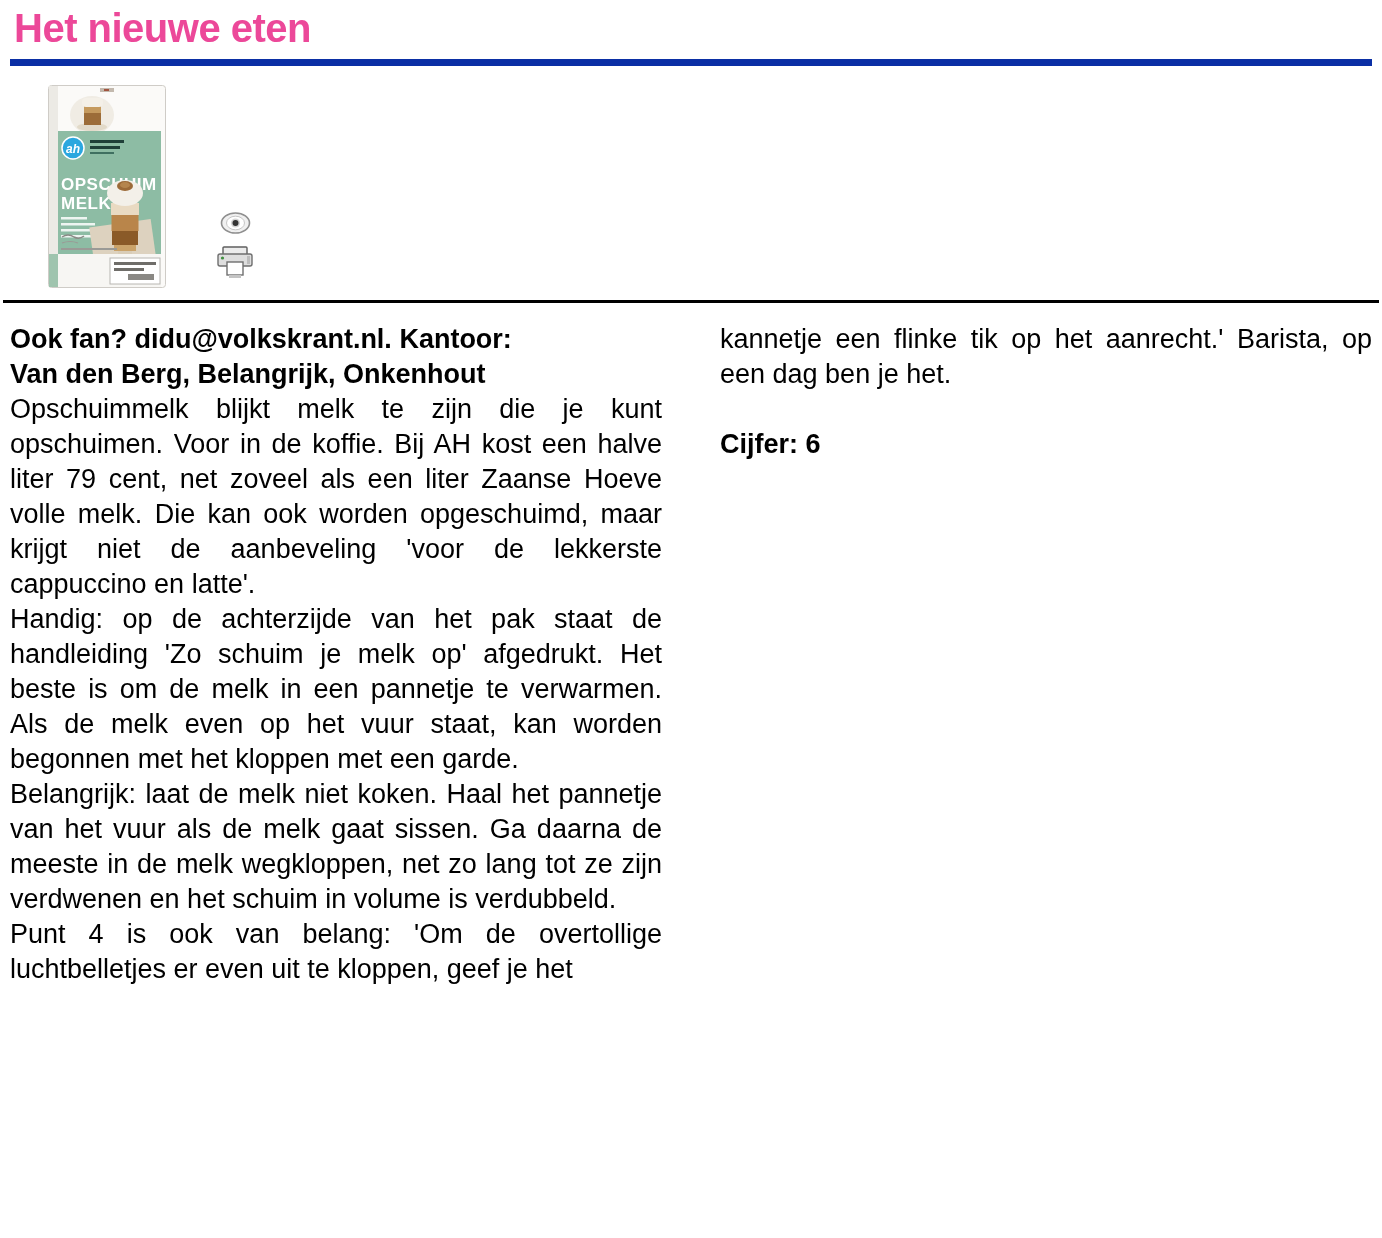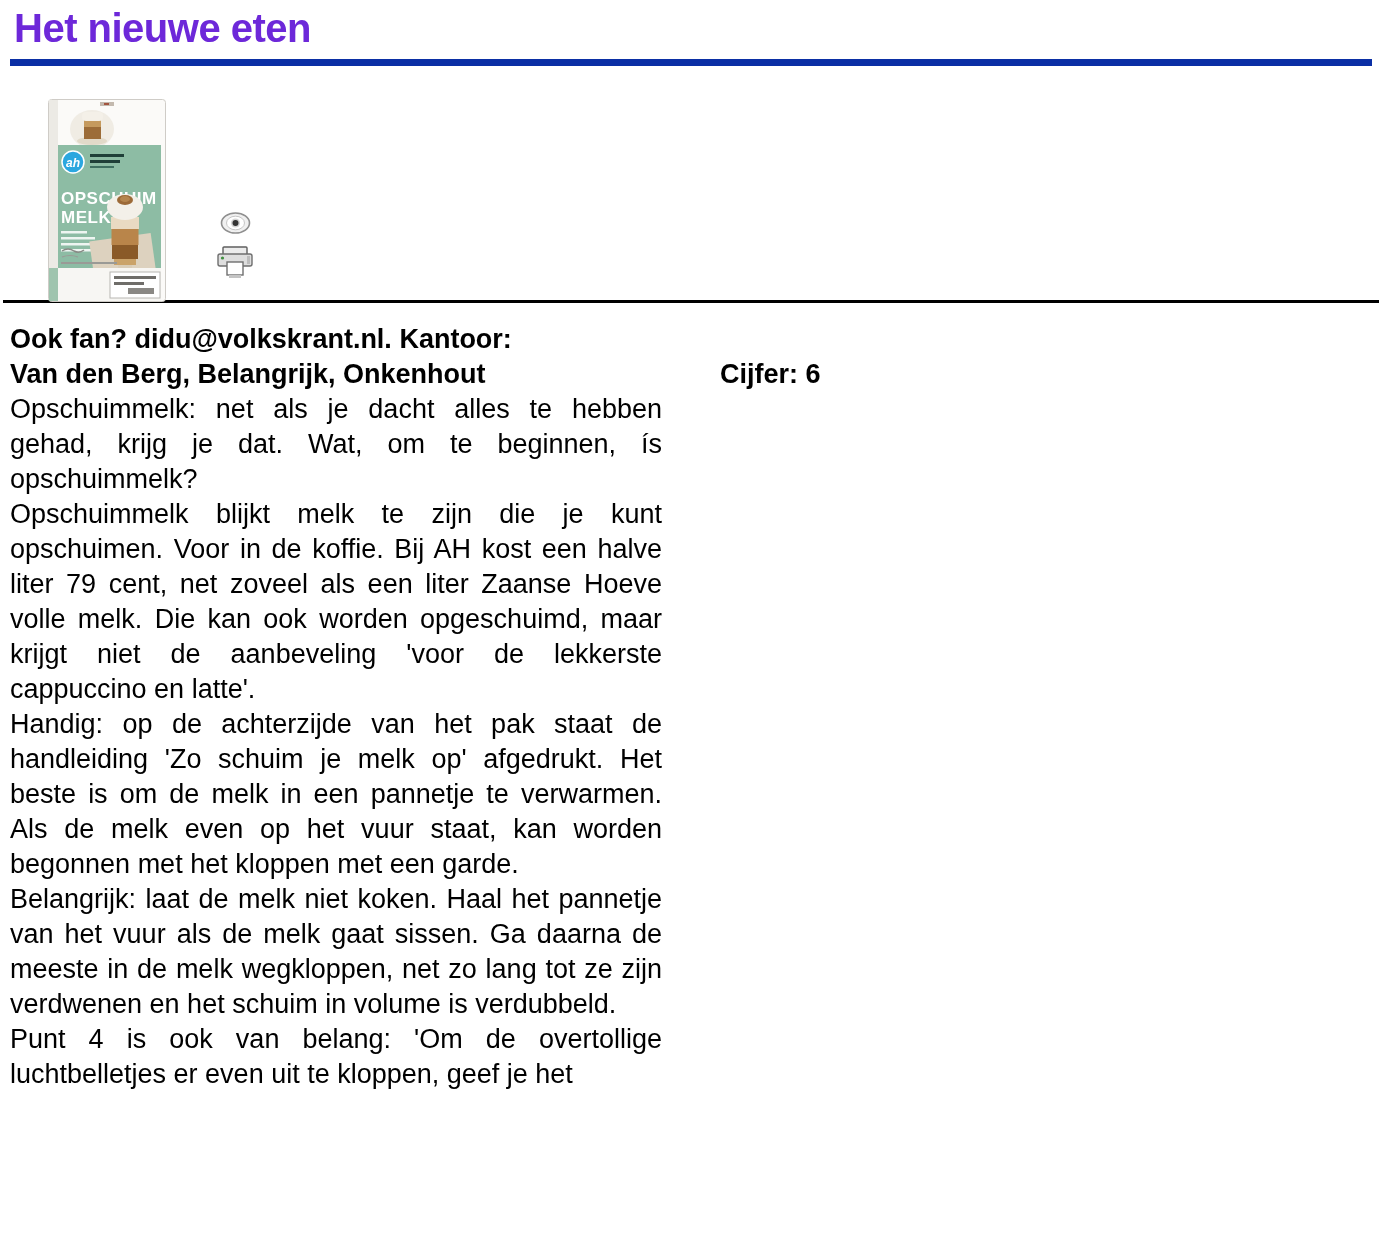--- a/index.html
+++ b/index.html
@@ -6,27 +6,27 @@
   body {
     width: 1382px; height: 1238px; overflow: hidden;
     font-family: "Liberation Sans", "DejaVu Sans", sans-serif;
     color: #000;
   }
   .page { padding: 0 10px; }
 
   
   .page-title {
     font-size: 40px; font-weight: 700; letter-spacing: -0.5px;
-    color: #6d28d9; margin: 6px 0 9px 4px; line-height: 1.1;
+    color: #ec4899; margin: 6px 0 9px 4px; line-height: 1.1;
   }
   .blue-rule { height: 7px; background: #0b2fa5; margin: 0; }
 
   
   .media-row { position: relative; height: 203px; margin: 19px 0 0 38px; }
-  .carton { position: absolute; left: 0; top: 14px; width: 118px; height: 217px; cursor: pointer; }
+  .carton { position: absolute; left: 0; top: 0; width: 118px; height: 217px; cursor: pointer; }
   .icon-btn {
     position: absolute; background: none; border: none; padding: 0; margin: 0; cursor: pointer; line-height: 0;
   }
   .icon-view  { left: 172px; top: 126px; }
   .icon-print { left: 168px; top: 160px; }
 
   .black-rule { height: 3px; background: #000; margin: 12px -7px 0 -7px; }
 
   
   .columns { display: flex; gap: 58px; margin-top: 19px; }
@@ -129,25 +129,25 @@
       </svg>
     </button>
   </div>
 
   <div class="black-rule"></div>
 
   <main class="columns">
 
     <div class="col">
       <p class="bold"><span>Ook fan? didu@volkskrant.nl. Kantoor:</span><br><span>Van den Berg, Belangrijk, Onkenhout</span></p>
-      <p>Opschuimmelk: net als je dacht alles te hebben gehad, krijg je dat. Wat, om te beginnen, ís opschuimmelk?</p>
       <p>Opschuimmelk blijkt melk te zijn die je kunt opschuimen. Voor in de koffie. Bij AH kost een halve liter 79 cent, net zoveel als een liter Zaanse Hoeve volle melk. Die kan ook worden opgeschuimd, maar krijgt niet de aanbeveling 'voor de lekkerste cappuccino en latte'.</p>
       <p>Handig: op de achterzijde van het pak staat de handleiding 'Zo schuim je melk op' afgedrukt. Het beste is om de melk in een pannetje te verwarmen. Als de melk even op het vuur staat, kan worden begonnen met het kloppen met een garde.</p>
       <p>Belangrijk: laat de melk niet koken. Haal het pannetje van het vuur als de melk gaat sissen. Ga daarna de meeste in de melk wegkloppen, net zo lang tot ze zijn verdwenen en het schuim in volume is verdubbeld.</p>
       <p>Punt 4 is ook van belang: 'Om de overtollige luchtbelletjes er even uit te kloppen, geef je het</p>
     </div>
 
     <div class="col">
+      <p>kannetje een flinke tik op het aanrecht.' Barista, op een dag ben je het.</p>
       <p class="bold rating">Cijfer: 6</p>
     </div>
 
   </main>
 </div>
 
 </body></html>

